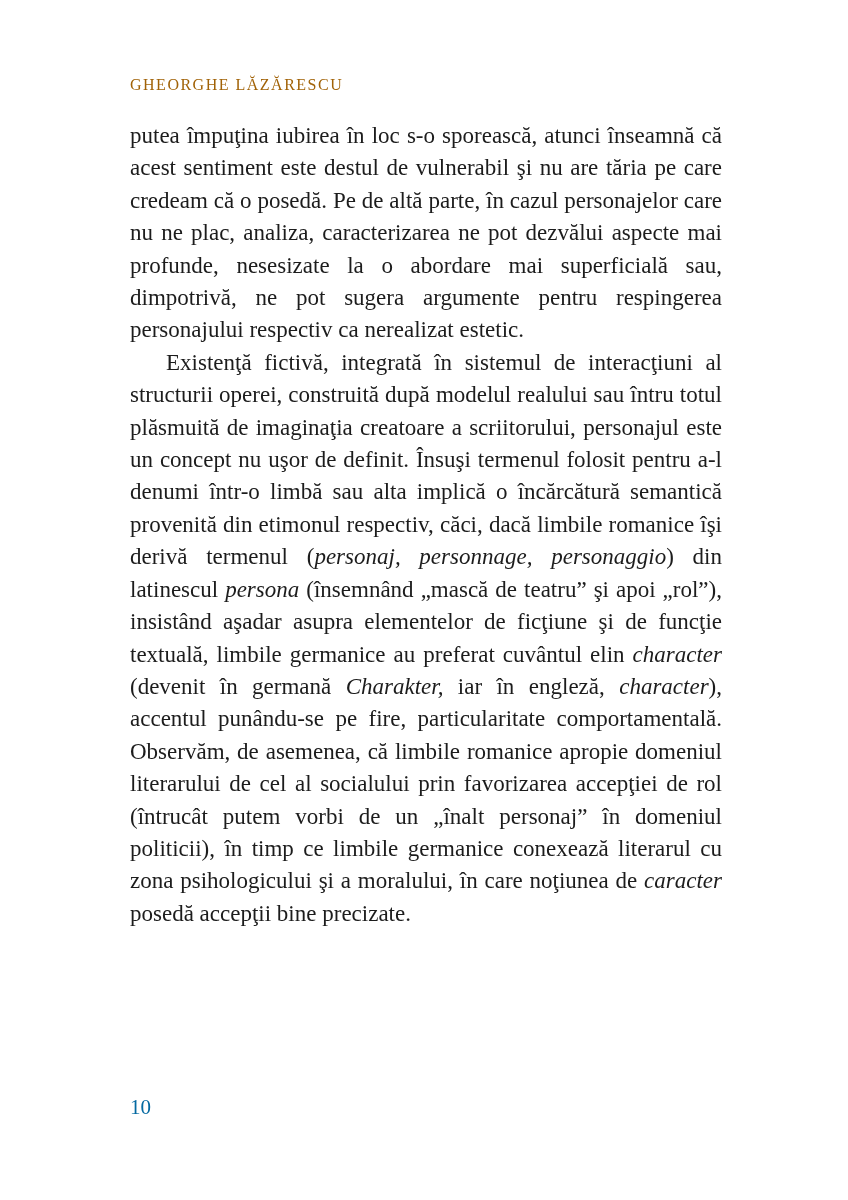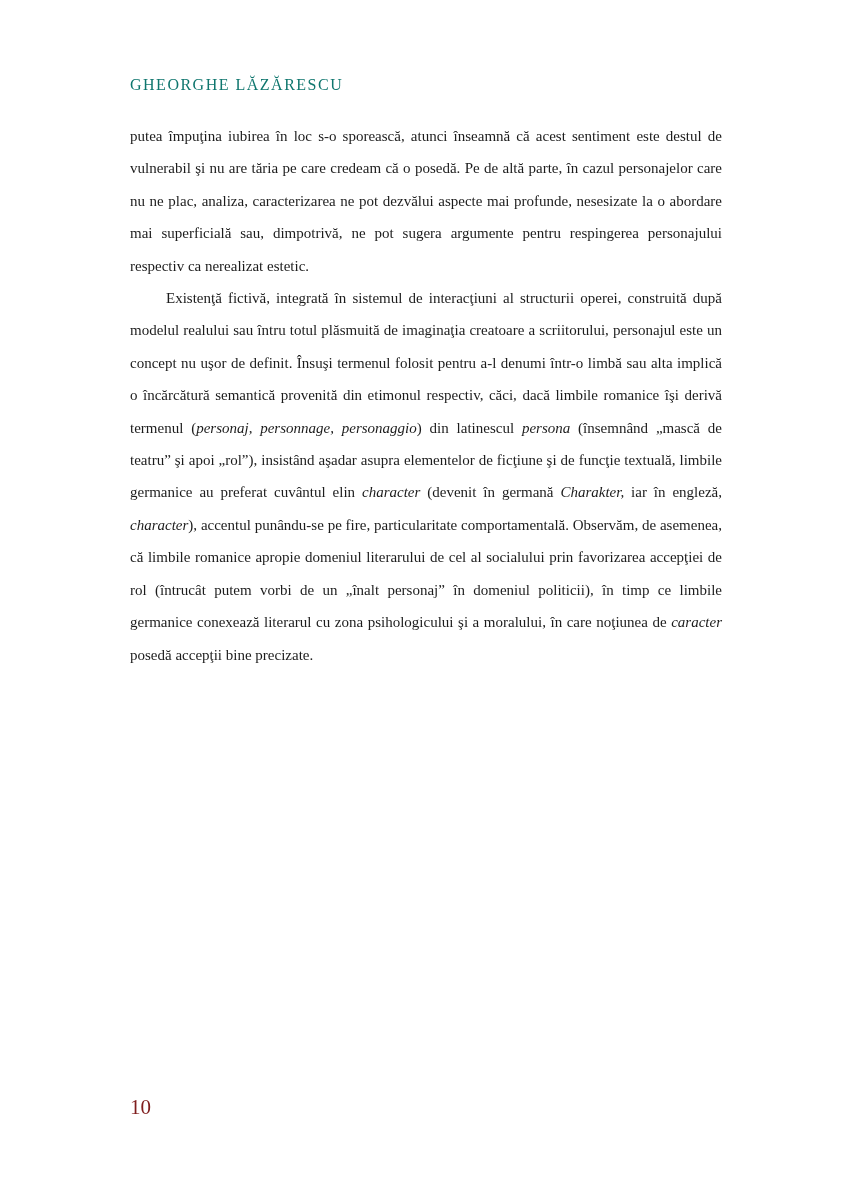--- a/index.html
+++ b/index.html
@@ -18,27 +18,27 @@
     padding: 76px 126px 0 130px;
     font-family: "Liberation Serif", "DejaVu Serif", serif;
     color: #1c1c1c;
     overflow: hidden;
   }
 
   .running-header {
     font-size: 16px;
     letter-spacing: 1.5px;
     font-weight: normal;
-    color: #0f766e;
+    color: #a16207;
     margin-bottom: 26px;
   }
 
   .text-block {
     width: 592px;
-    font-size: 15px;
+    font-size: 23px;
     line-height: 32.4px;
     text-align: justify;
     text-justify: inter-word;
     color: #1c1c1c;
   }
 
   .text-block p.para {
     text-indent: 0;
   }
 
@@ -47,21 +47,21 @@
   }
 
   .text-block em {
   }
 
   .page-number {
     position: absolute;
     left: 130px;
     bottom: 80px;
     font-size: 21px;
-    color: #7f1d1d;
+    color: #0369a1;
   }
 </style>
 </head>
 <body>
 
 <div class="page">
   <div class="running-header">GHEORGHE LĂZĂRESCU</div>
 
   <div class="text-block">
       <p class="para"><span>putea împuţina iubirea în loc s-o sporească, atunci înseamnă că acest sentiment este destul de vulnerabil şi nu are tăria pe care credeam că o posedă. Pe de altă parte, în cazul personajelor care nu ne plac, analiza, caracterizarea ne pot dezvălui aspecte mai profunde, nesesizate la o abordare mai superficială sau, dimpotrivă, ne pot sugera argumente pentru respingerea personajului respectiv ca nerealizat estetic.</span></p>

